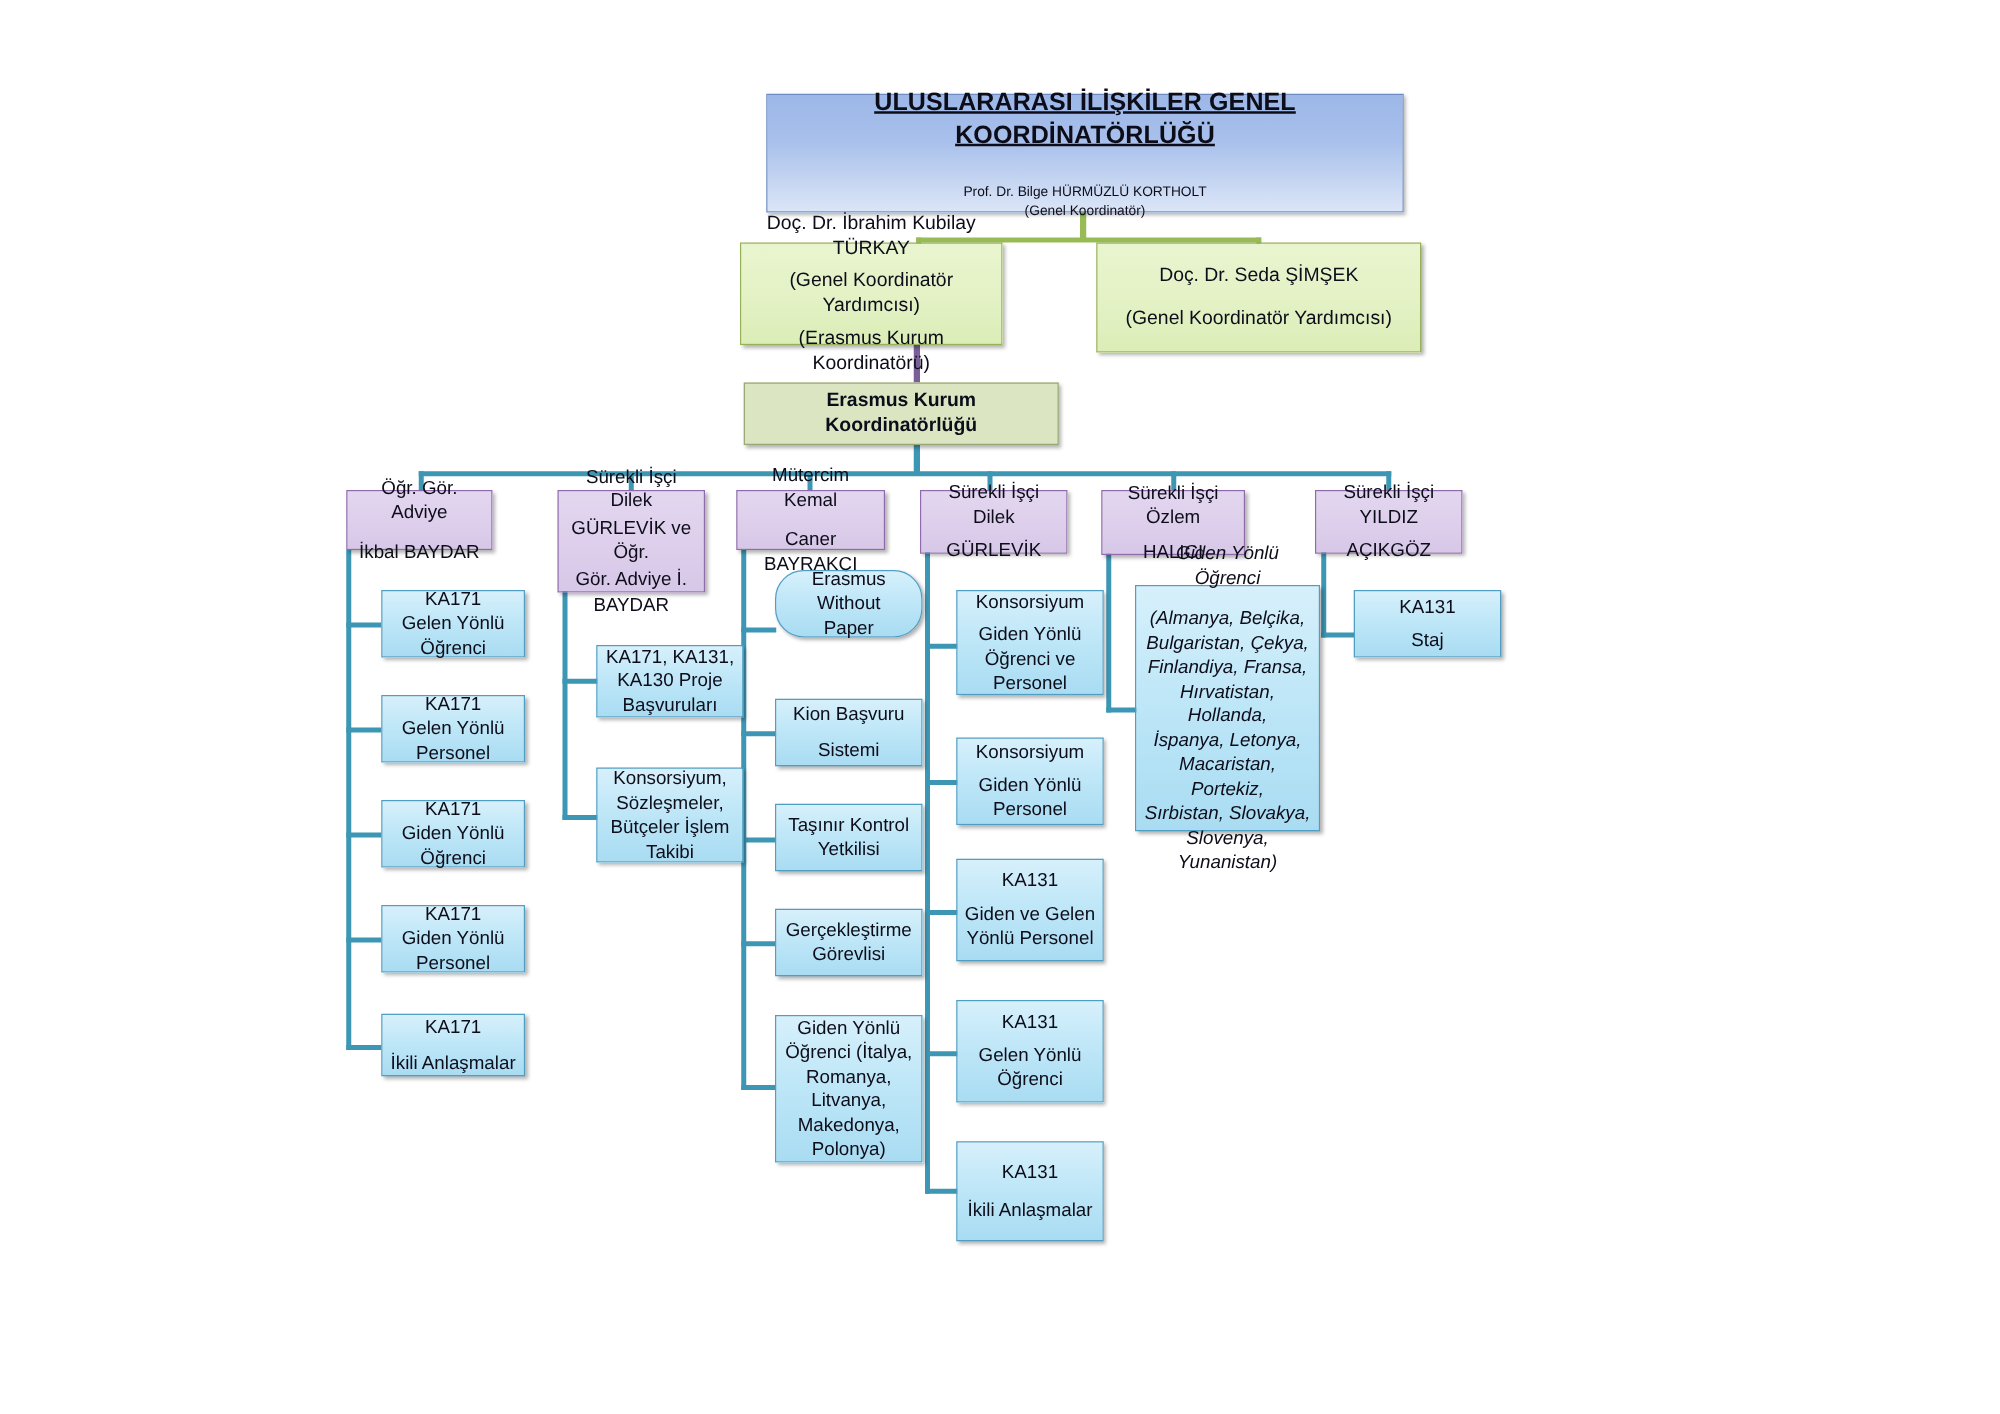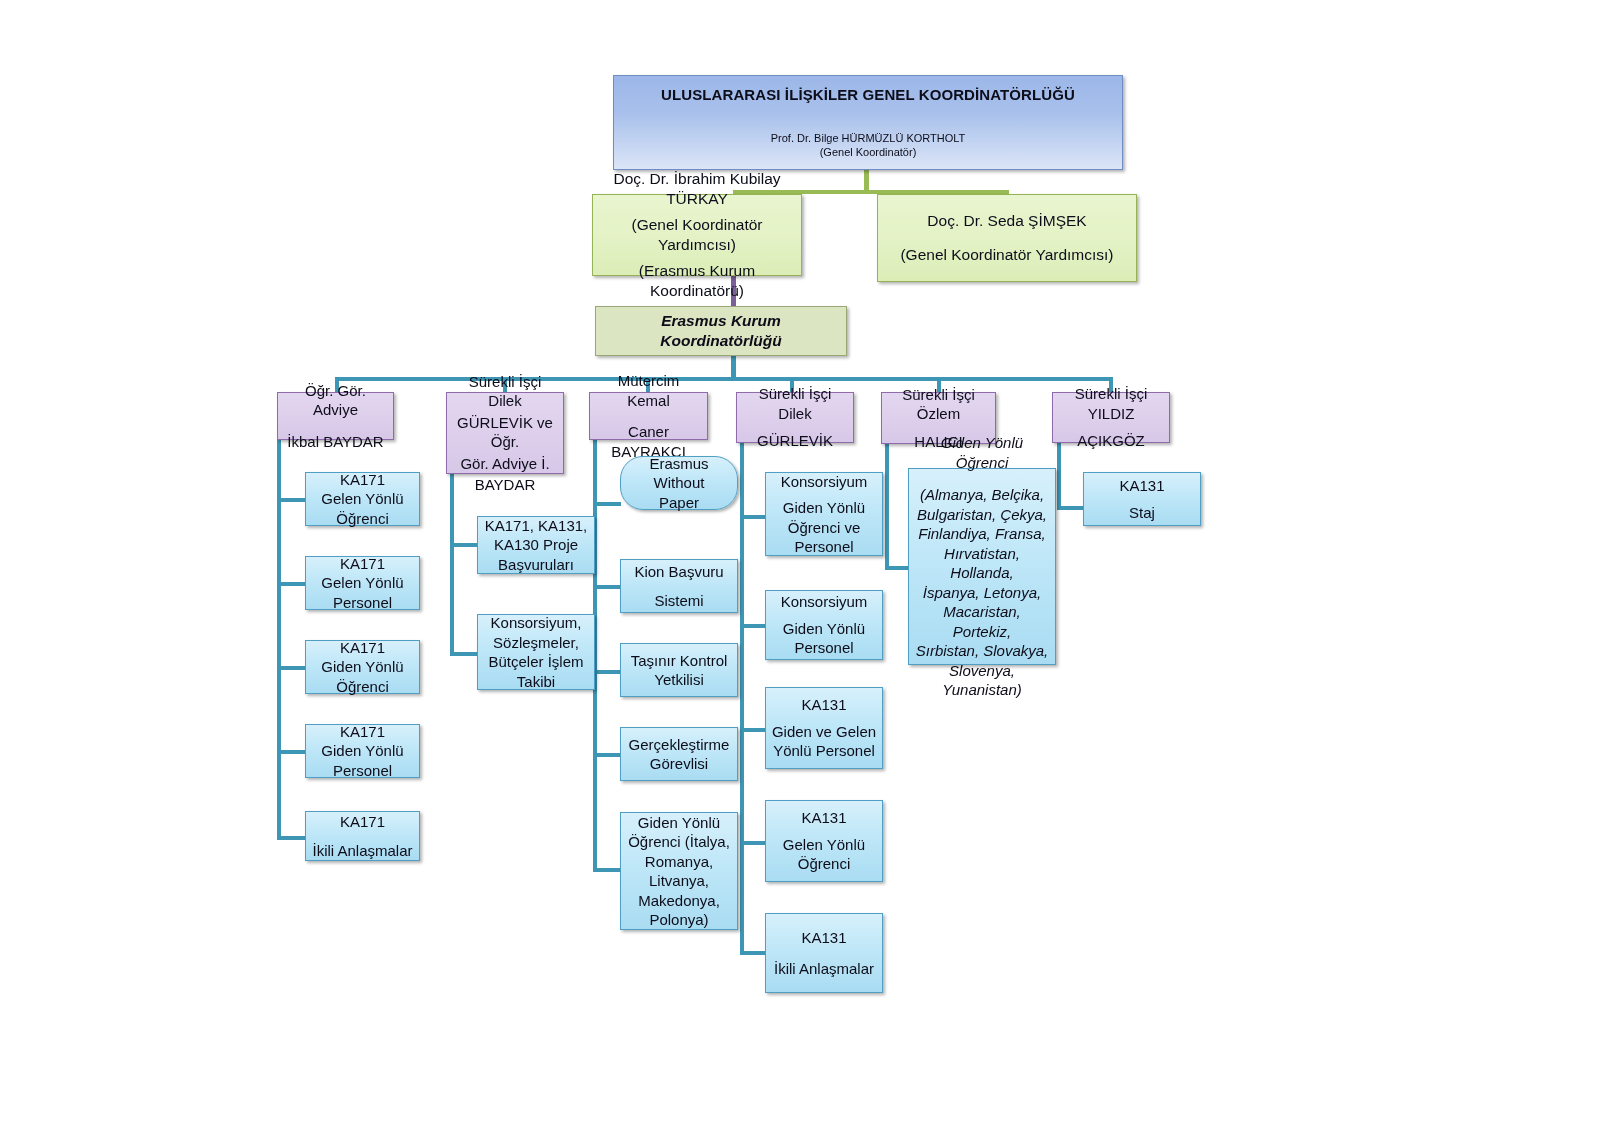--- a/index.html
+++ b/index.html
@@ -34,41 +34,41 @@
   .node .ln{display:block;width:100%;}
 
   
   .n-root{
     background:linear-gradient(to bottom,#9cb7e8 0%,#a8c0eb 40%,#c6d6f2 75%,#dbe5f7 100%);
     border-color:#6f8dc4;
     font-size:15.5px;
   }
   .n-root .title{
     font-weight:bold;
-    font-size:15px;
+    font-size:20px;
+    text-decoration:underline;
     letter-spacing:.1px;
     margin-bottom:26px;
   }
   .n-root .sub{font-size:11px;}
 
   
   .n-green{
     background:linear-gradient(to bottom,#e9f5cf 0%,#e4f2c6 50%,#dcedb7 100%);
     border-color:#96b257;
     font-size:15.5px;
   }
   .n-green .ln{margin:3px 0;}
 
   
   .n-olive{
     background:#dbe5c2;
     border-color:#9aa877;
     font-size:15.5px;
     font-weight:bold;
-    font-style:italic;
   }
 
   
   .n-purple{
     background:linear-gradient(to bottom,#e3d6ef 0%,#ded0ec 50%,#d7c7e8 100%);
     border-color:#8f6bab;
     font-size:15px;
   }
   .n-purple .ln{margin:1px 0;}
   .n-purple.spaced .ln{margin:6px 0;}

